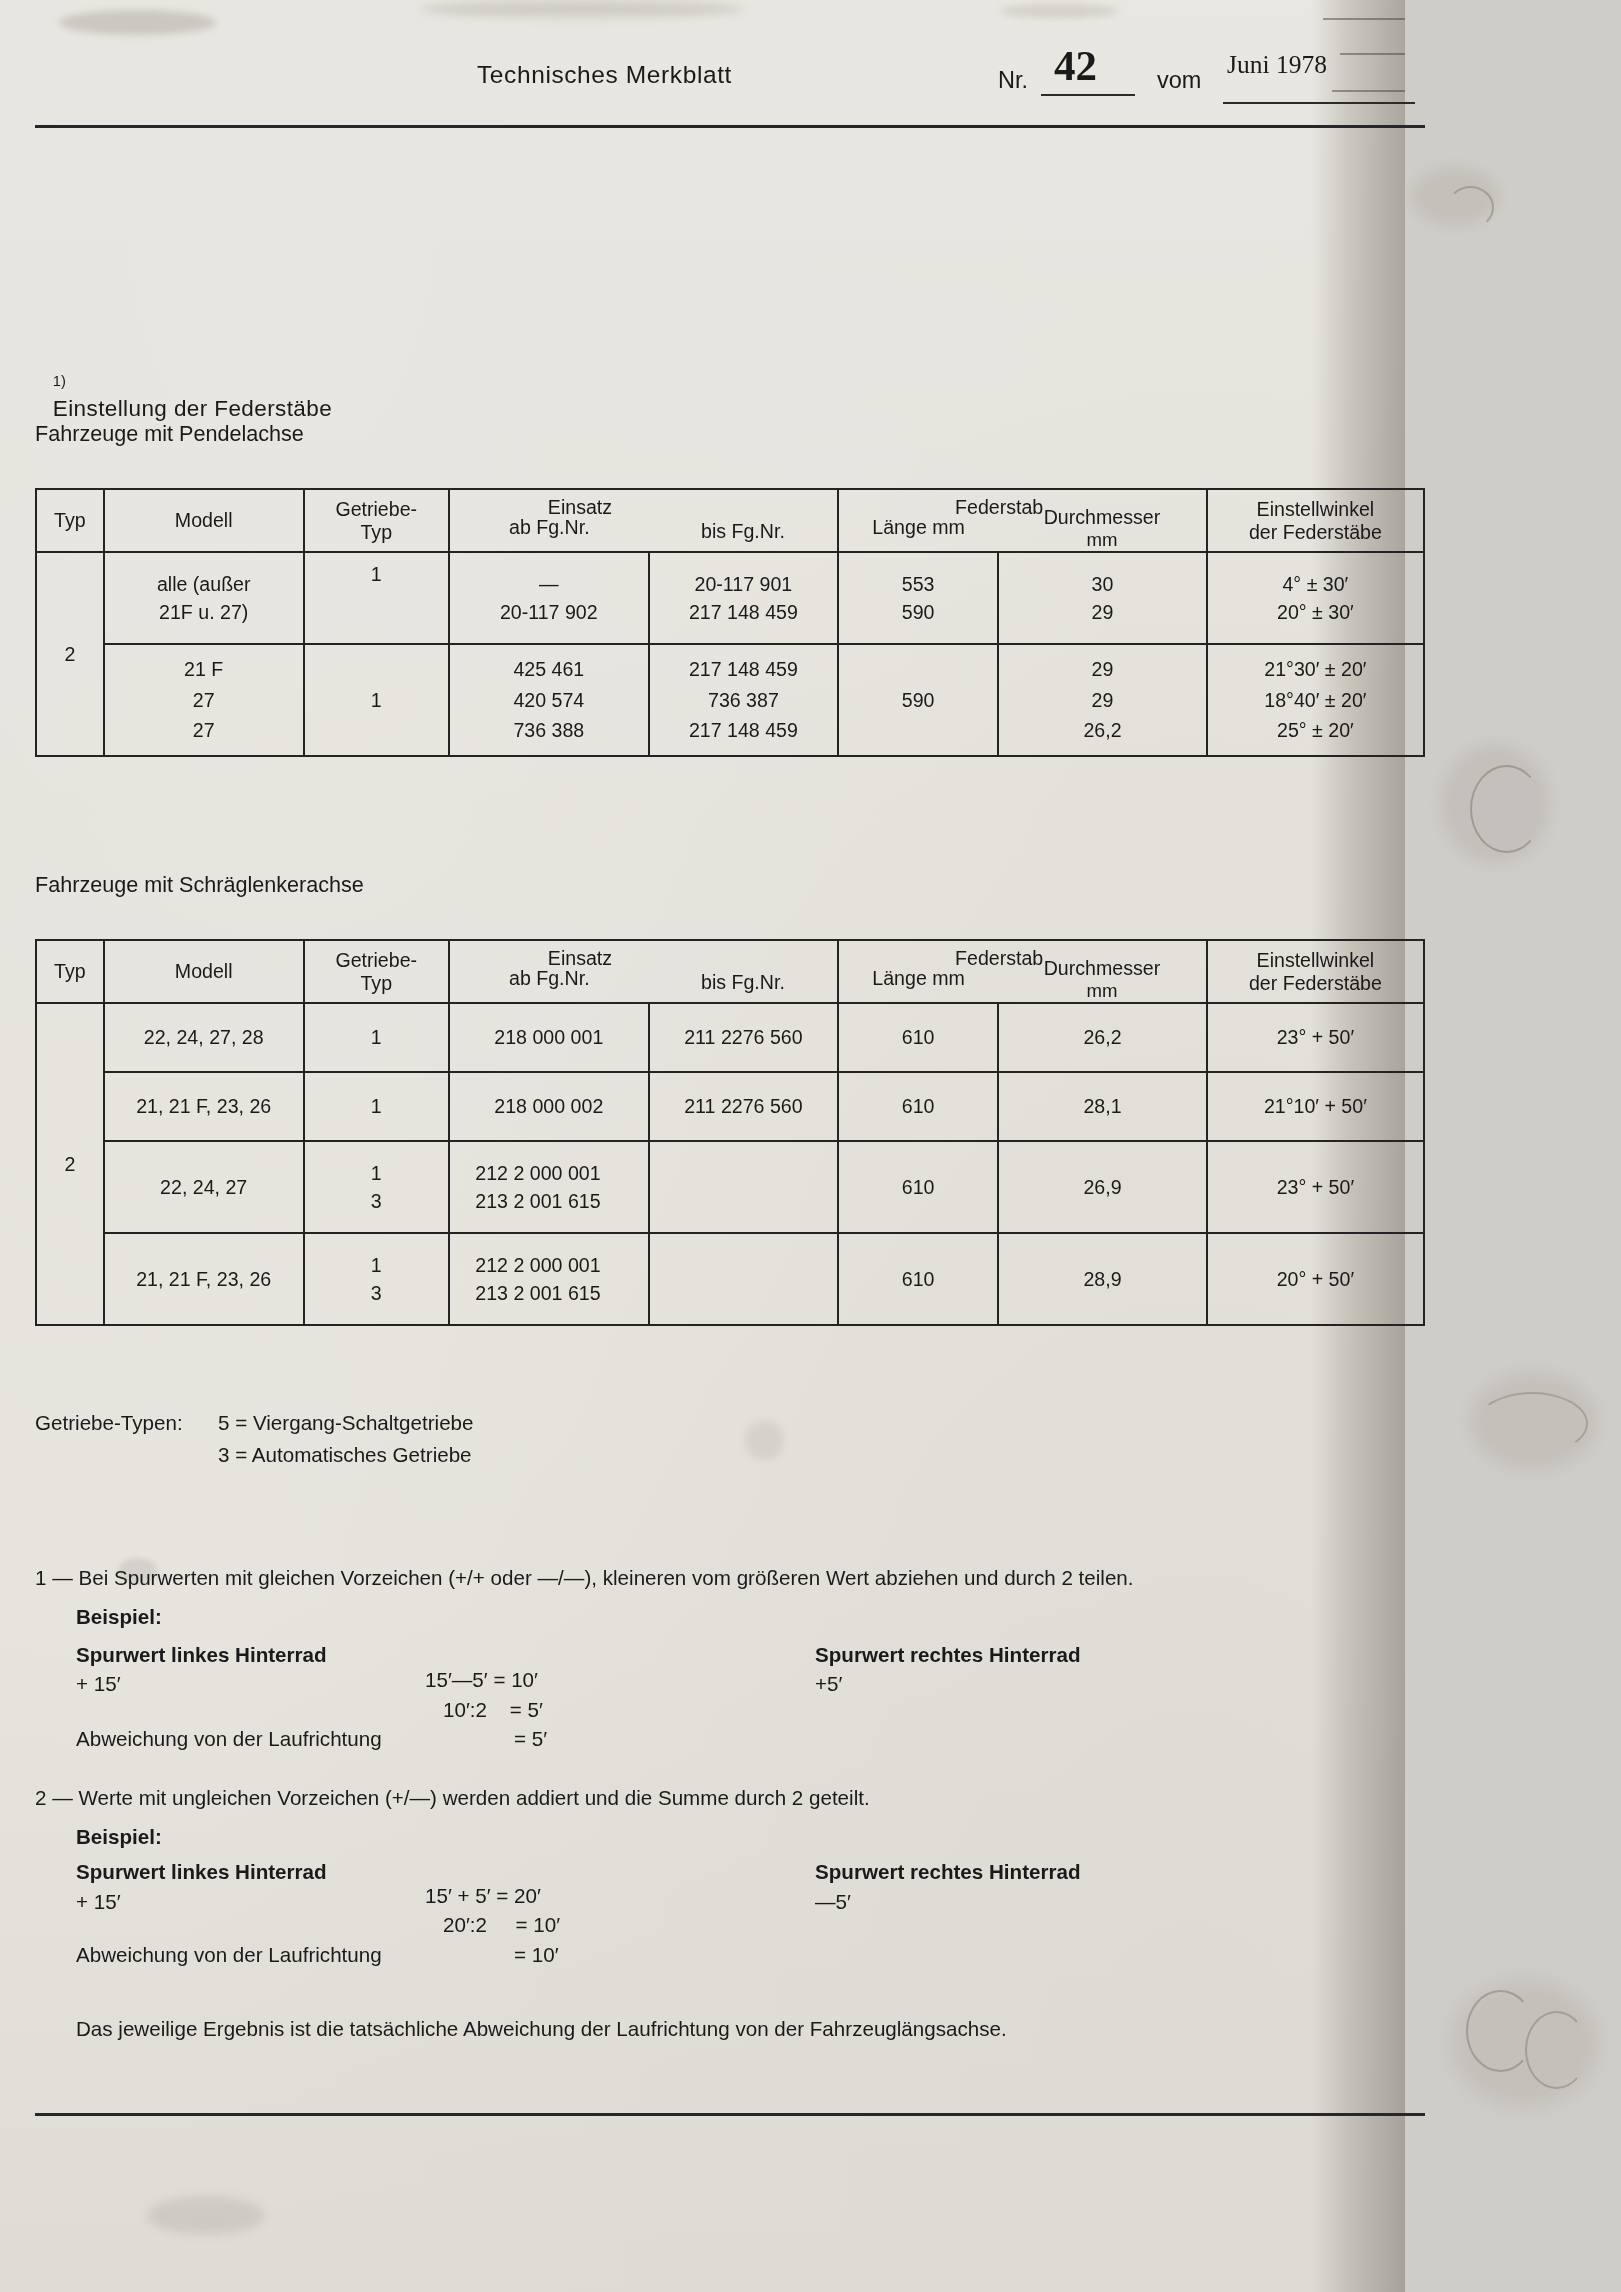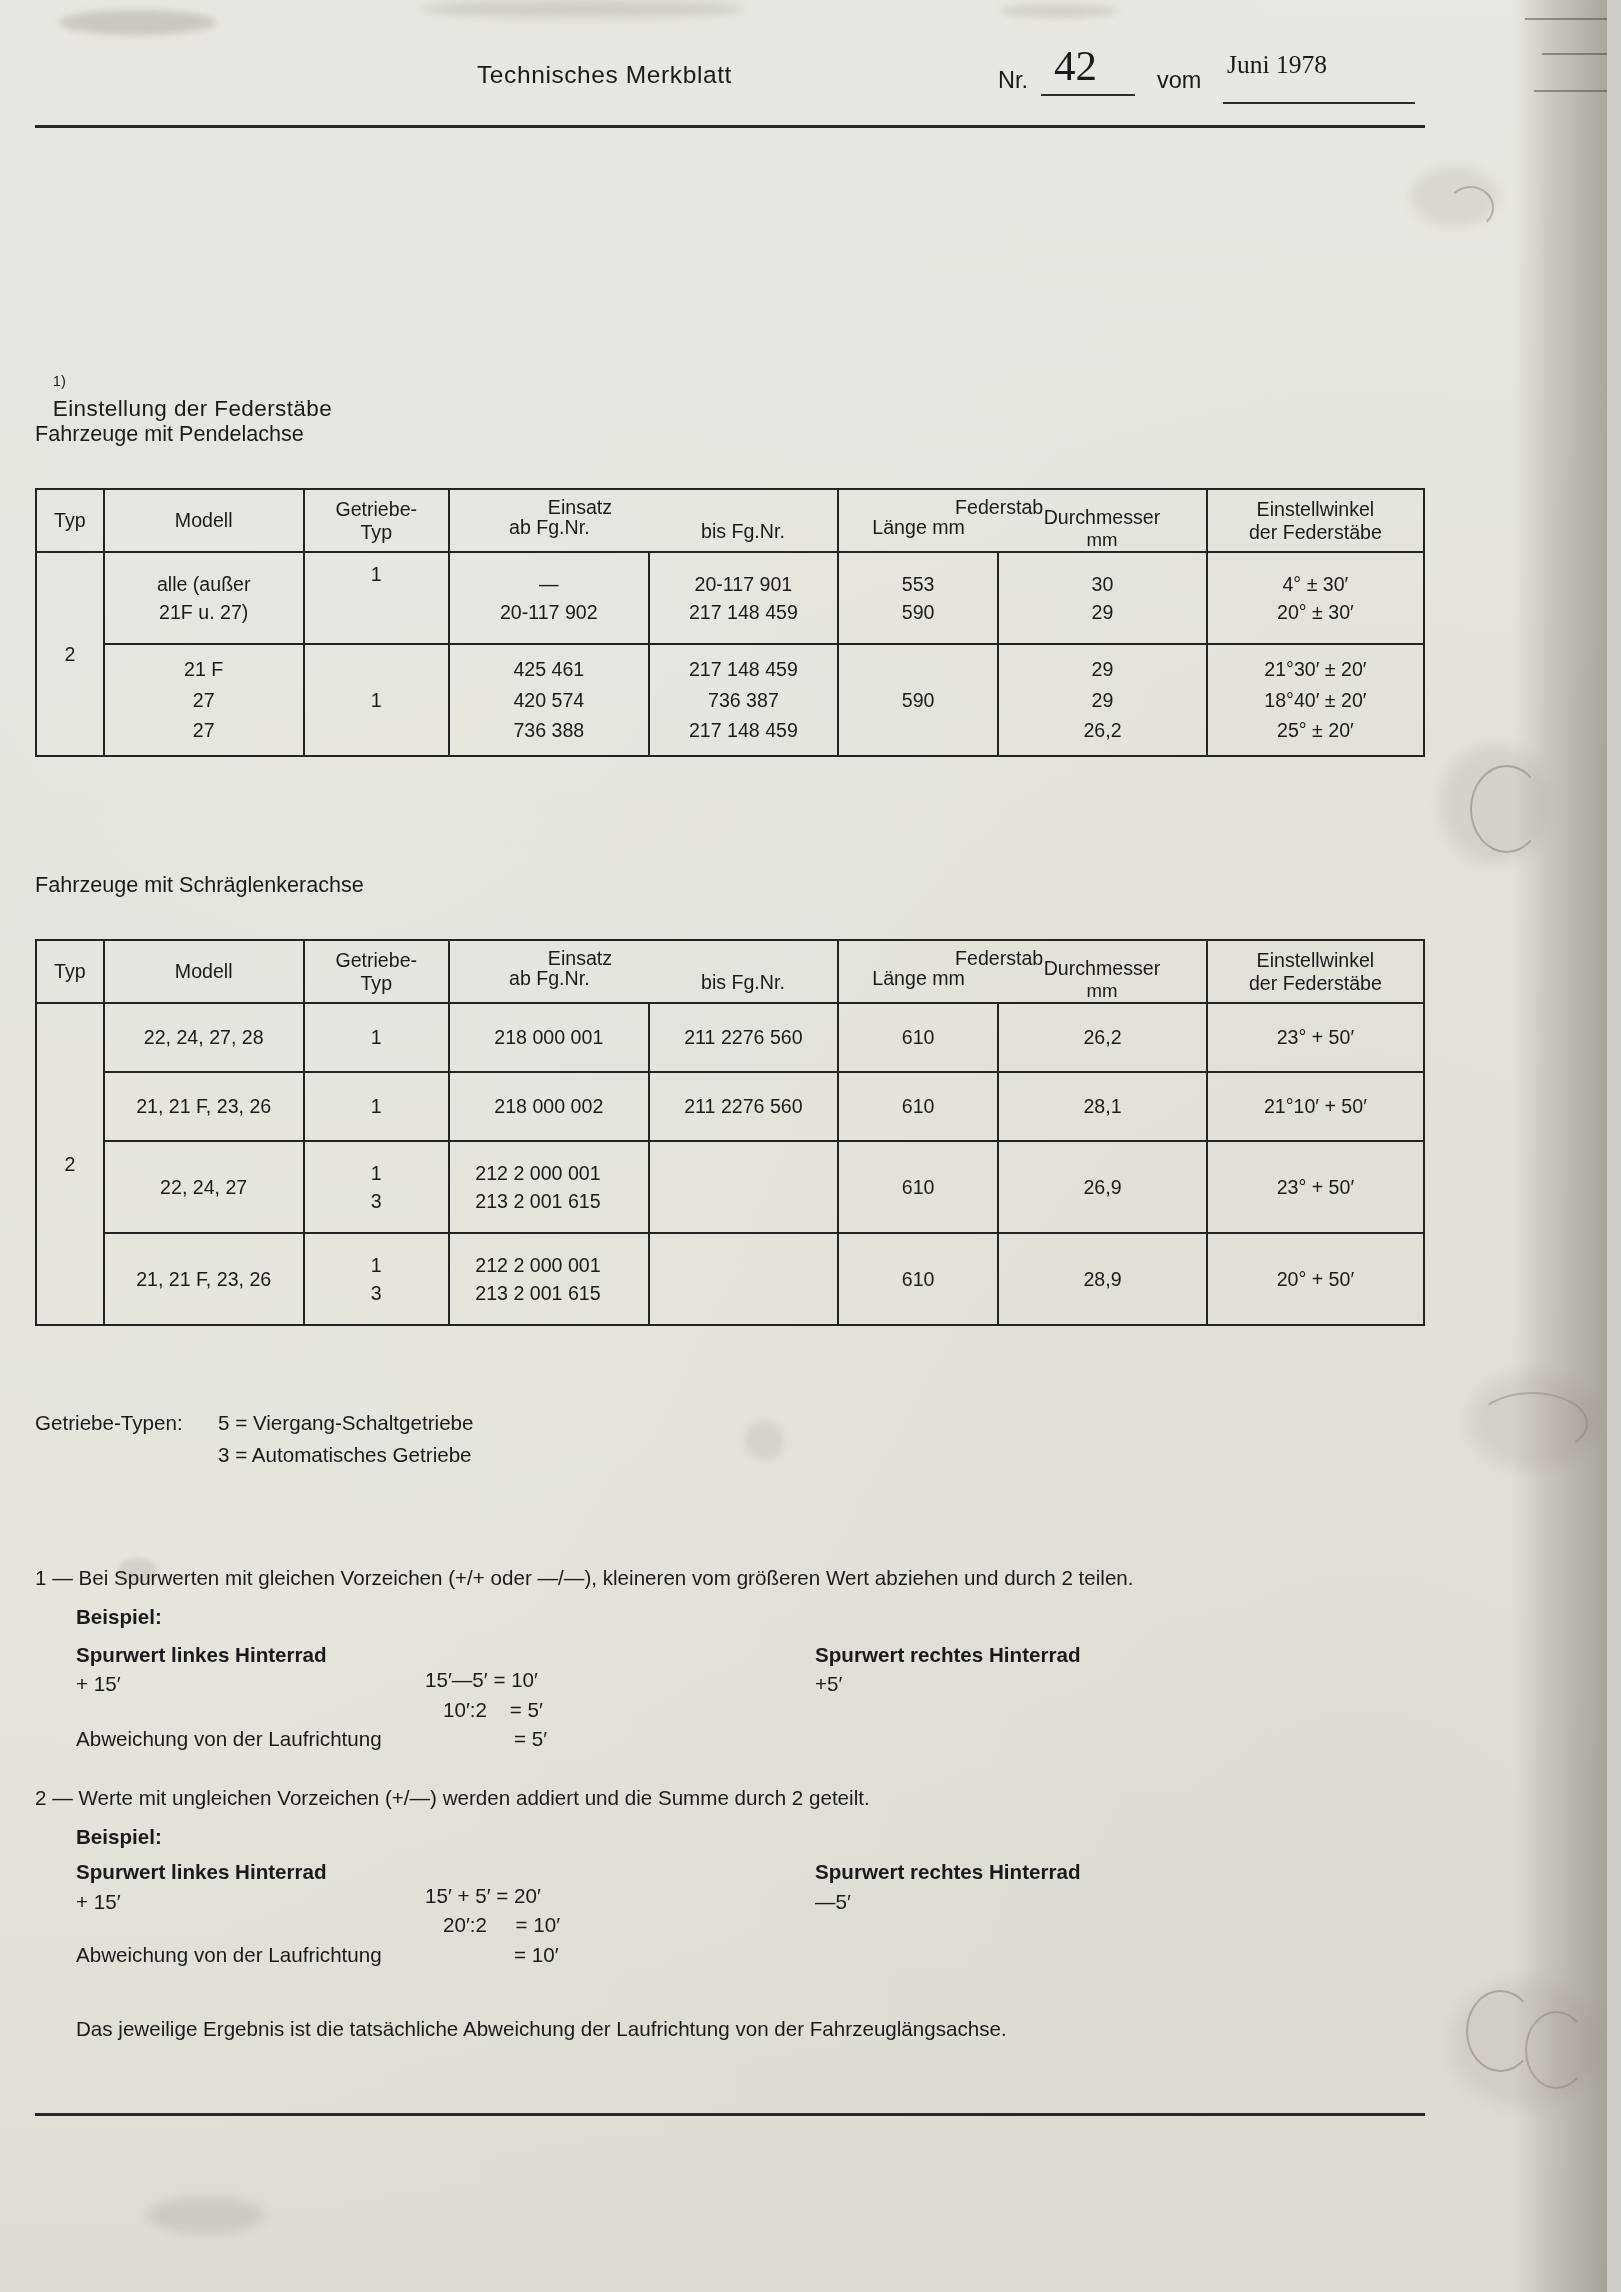--- a/index.html
+++ b/index.html
@@ -7,21 +7,21 @@
     width:1621px; height:2293px;
     background:#cfcdc8;
     font-family:"Liberation Sans", sans-serif;
     color:#1a1a1a;
     overflow:hidden;
     position:relative;
   }
   
   .sheet {
     position:absolute;
-    left:0; top:0; width:1607px; height:2293px;
+    left:0; top:0; width:1405px; height:2293px;
     background:
       radial-gradient(ellipse at 20% 8%, #e8e6e0 0%, rgba(232,230,224,0) 55%),
       radial-gradient(ellipse at 85% 95%, #dedbd4 0%, rgba(222,219,212,0) 60%),
       linear-gradient(180deg,#e9e7e1 0%, #e5e3dc 35%, #e7e4de 70%, #dfdcd5 100%);
   }
   
   .blotch { position:absolute; border-radius:50%; pointer-events:none; }
   .b1 { left:59px;  top:9.8px;  width:157px; height:25.5px; background:rgba(90,80,70,.20); filter:blur(3.9px); }
   .b2 { left:421px; top:0px;   width:323px; height:17.6px; background:rgba(90,80,70,.16); filter:blur(4.9px); }
   .b3 { left:1000px;top:3.9px;   width:118px; height:13.7px; background:rgba(90,80,70,.14); filter:blur(3.9px); }
@@ -40,21 +40,21 @@
   }
   .edge-lines { position:absolute; right:0; top:0; width:94px; height:2293px; }
   .edge-lines i { position:absolute; right:0; height:2px; background:rgba(60,55,50,.45); }
   .hdr-title {
     position:absolute; left:477px; top:61px;
     font-size:24.5px; letter-spacing:0.6px;
   }
   .hdr-nr { position:absolute; left:998px; top:67px; font-size:23.5px; }
   .hdr-num {
     position:absolute; left:1054px; top:41px;
-    font-size:43px; font-weight:normal; font-family:"Liberation Serif", serif;
+    font-size:43px; font-weight:bold; font-family:"Liberation Serif", serif;
   }
   .hdr-num-ul { position:absolute; left:1041px; top:94px; width:94px; height:2px; background:#2b2b2b; }
   .hdr-vom { position:absolute; left:1157px; top:67px; font-size:23.5px; }
   .hdr-date {
     position:absolute; left:1227px; top:50px; font-size:25.5px;
     font-family:"Liberation Serif", serif;
   }
   .hdr-date-ul { position:absolute; left:1223px; top:102px; width:192px; height:2px; background:#2b2b2b; }
   .rule-top { position:absolute; left:35px; top:125px; width:1390px; height:2.9px; background:#272727; }
   .rule-bottom { position:absolute; left:35px; top:2113px; width:1390px; height:2.9px; background:#272727; }

